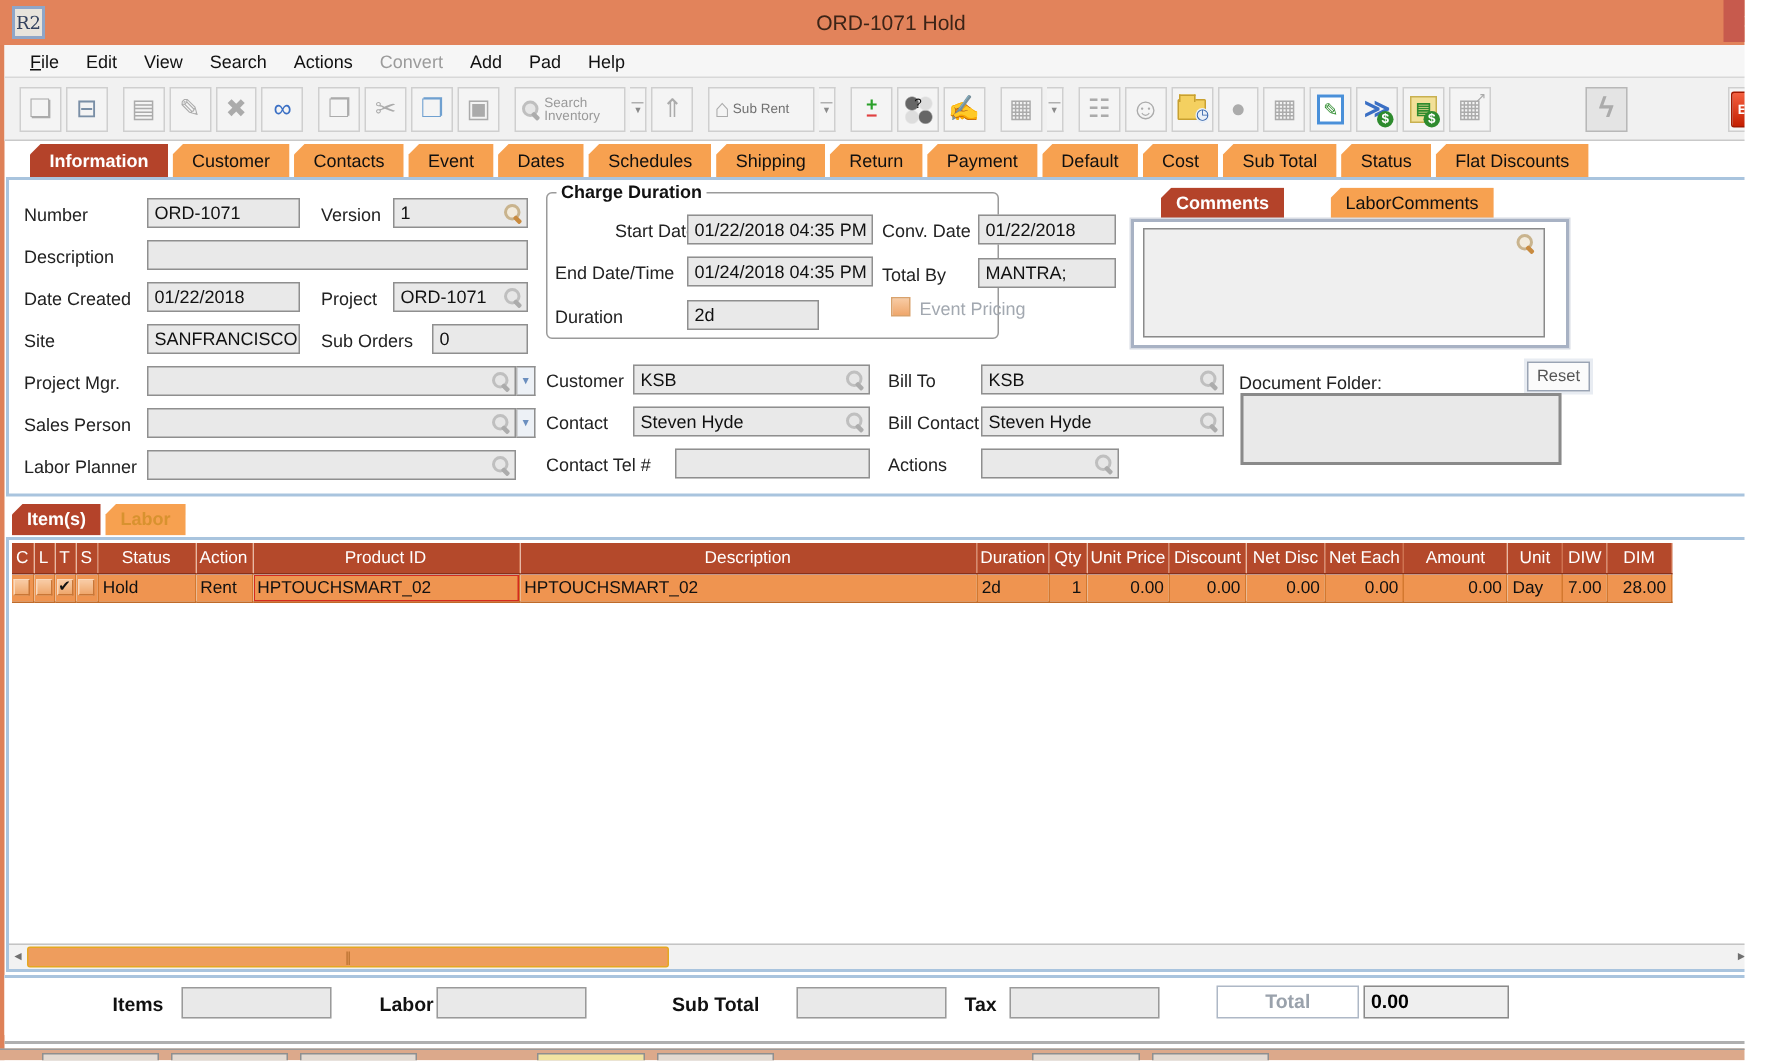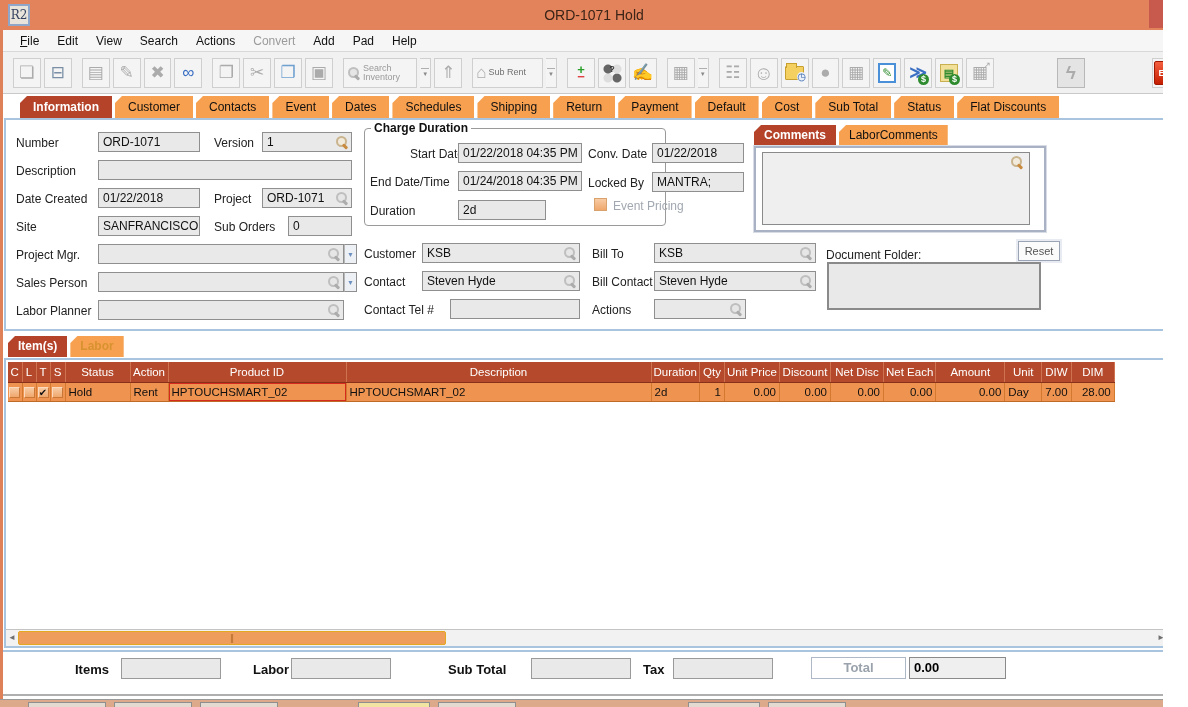--- a/index.html
+++ b/index.html
@@ -309,41 +309,41 @@
     </div>
     <span class="lbl" style="left:364px; top:27px;margin-left:40px;">Start Date/Time</span>
     <div class="fld" style="left:452px; top:23px; width:124px;">01/22/2018 04:35 PM</div>
     <span class="lbl" style="left:364px; top:55px;">End Date/Time</span>
     <div class="fld" style="left:452px; top:51px; width:124px;">01/24/2018 04:35 PM</div>
     <span class="lbl" style="left:364px; top:84px;">Duration</span>
     <div class="fld" style="left:452px; top:80px; width:88px;">2d</div>
 
     <span class="lbl" style="left:582px; top:27px;">Conv. Date</span>
     <div class="fld" style="left:646px; top:23px; width:92px;">01/22/2018</div>
-    <span class="lbl" style="left:582px; top:56px;">Locked By</span>
+    <span class="lbl" style="left:582px; top:56px;">Total By</span>
     <div class="fld" style="left:646px; top:52px; width:92px;">MANTRA;</div>
     <span class="cbx" style="left:588px; top:78px;"></span>
     <span class="lbl gray" style="left:607px; top:79px;">Event Pricing</span>
 
     <span class="lbl" style="left:358px; top:127px;">Customer</span>
     <div class="fld" style="left:416px; top:123px; width:158px;"><span>KSB</span><span class="mag g"></span></div>
     <span class="lbl" style="left:586px; top:127px;">Bill To</span>
     <div class="fld" style="left:648px; top:123px; width:162px;"><span>KSB</span><span class="mag g"></span></div>
 
     <span class="lbl" style="left:358px; top:155px;">Contact</span>
     <div class="fld" style="left:416px; top:151px; width:158px;"><span>Steven Hyde</span><span class="mag g"></span></div>
     <span class="lbl" style="left:586px; top:155px;">Bill Contact</span>
     <div class="fld" style="left:648px; top:151px; width:162px;"><span>Steven Hyde</span><span class="mag g"></span></div>
 
     <span class="lbl" style="left:358px; top:183px;">Contact Tel #</span>
     <div class="fld" style="left:444px; top:179px; width:130px;"></div>
     <span class="lbl" style="left:586px; top:183px;">Actions</span>
     <div class="fld" style="left:648px; top:179px; width:92px;"><span></span><span class="mag g"></span></div>
 
-    <div class="tabrow" style="left:748px; top:5px;">
+    <div class="tabrow" style="left:768px; top:5px;gap:28px;">
       <div class="tab small sel">Comments</div>
       <div class="tab small">LaborComments</div>
     </div>
     <div id="comments-outer" style="left:748px; top:26px; width:292px; height:86px;"></div>
     <div id="comments-text" style="left:756px; top:32px; width:268px; height:73px;"></div>
     <span class="mag" style="position:absolute; left:1004px; top:35px;"></span>
 
     <span class="lbl" style="left:820px; top:128px;">Document Folder:</span>
     <div id="reset-btn" style="left:1012px; top:121px;">Reset</div>
     <div id="docfolder-box" style="left:821px; top:142px; width:214px; height:48px;"></div>

